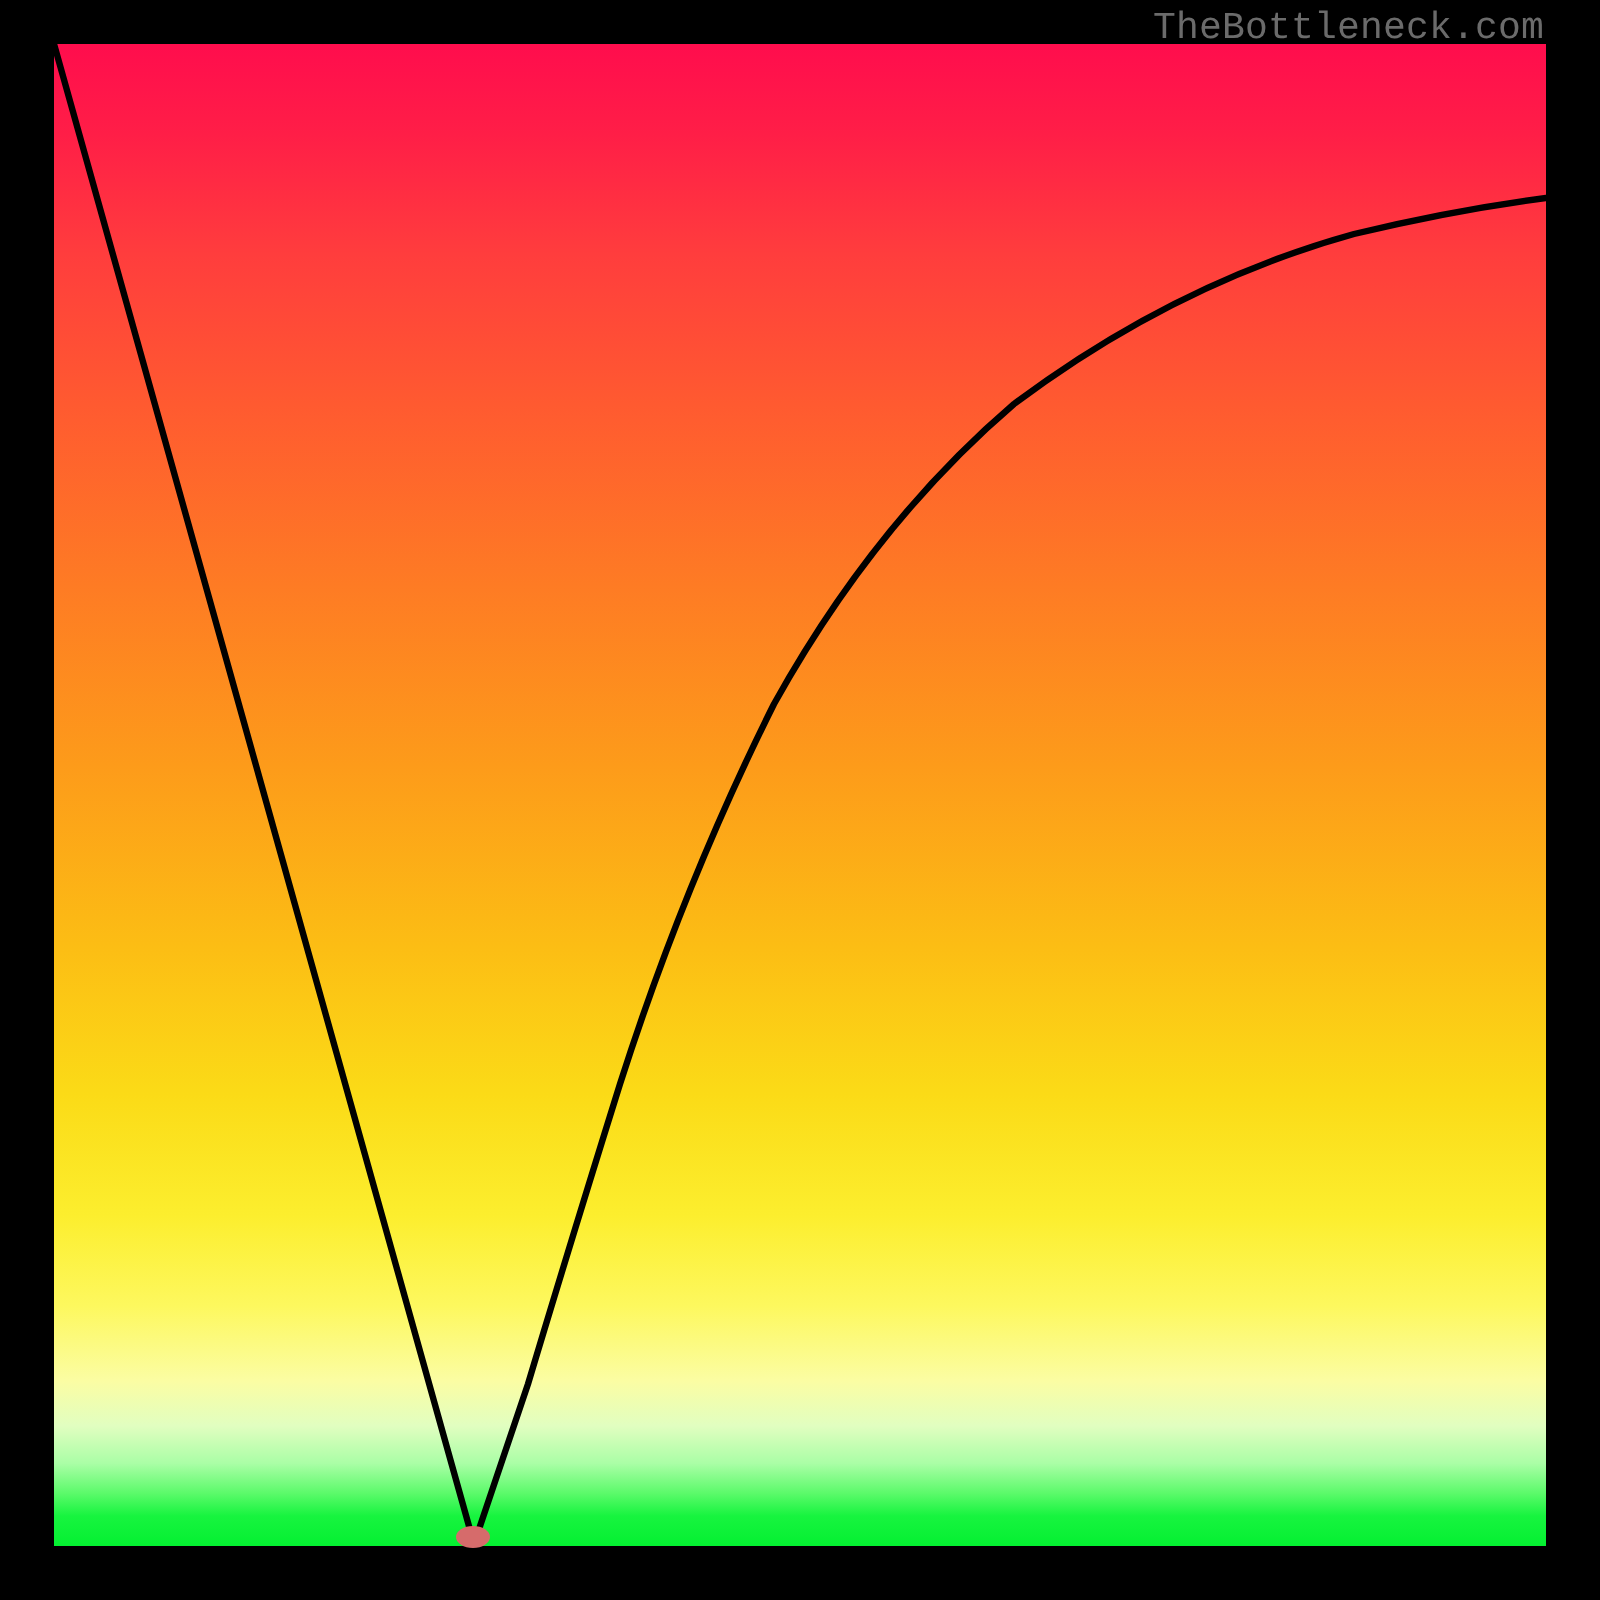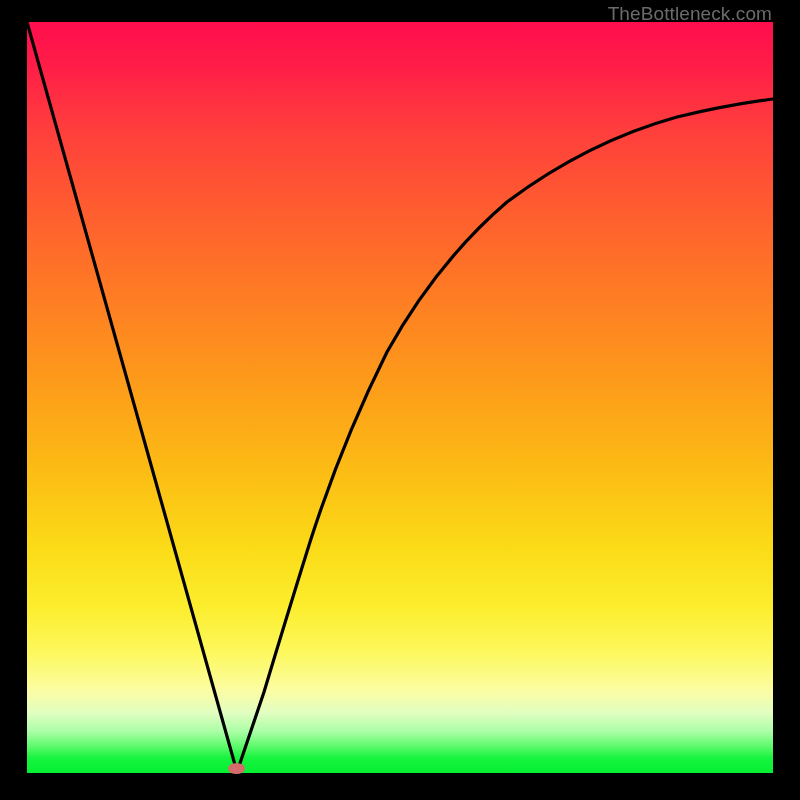--- a/index.html
+++ b/index.html
@@ -42,21 +42,21 @@
       #17f43f 98%,
       #04f031 100%
     );
   }
   .watermark {
     position: absolute;
     right: 28px;
     top: 3px;
     color: #6b6b6b;
     font-size: 19px;
-    font-family: Liberation Sans, sans-serif;
+    font-family: Liberation Mono, monospace;
     letter-spacing: 0.1px;
   }
   svg.curves {
     position: absolute;
     left: 0;
     top: 0;
     width: 746px;
     height: 751px;
   }
   .marker {

